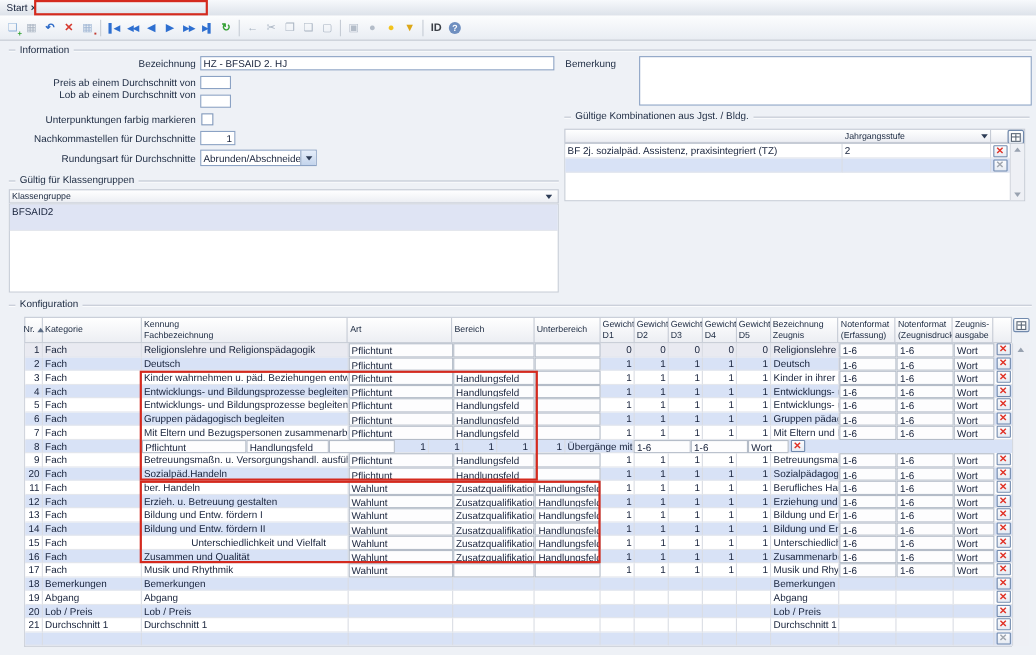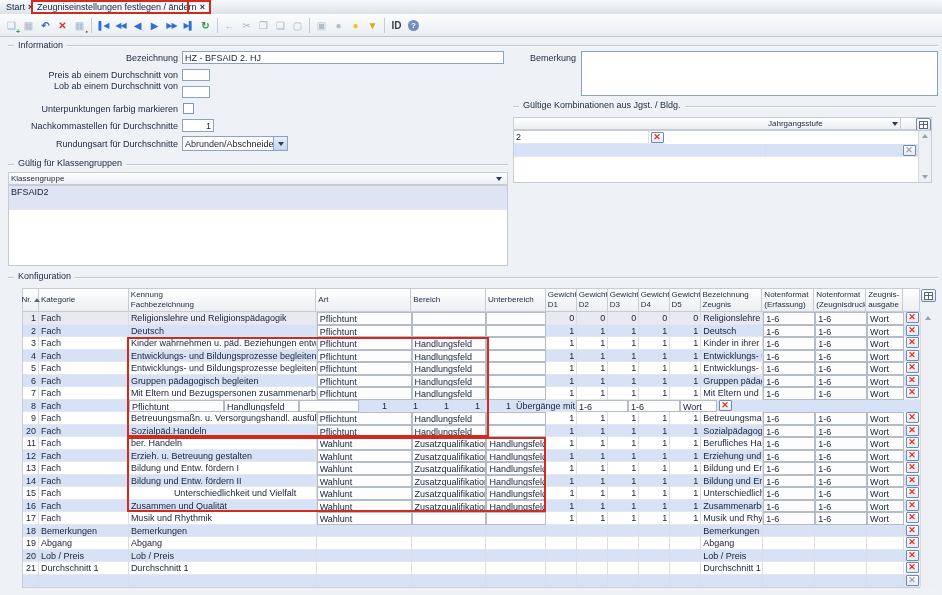--- a/index.html
+++ b/index.html
@@ -71,24 +71,20 @@
 </head>
 <body>
 
 <div id="app">
 
   <div class="tabbar">
     <div class="tab" id="tab-start">
       <span>Start</span>
       <span class="x">×</span>
     </div>
-    <div class="tab" id="tab-active">
-      <span>Zeugniseinstellungen festlegen / ändern</span>
-      <span class="x">×</span>
-    </div>
   </div>
 
   <div class="toolbar" id="toolbar">
       <span class="tico" style="color: rgb(143, 179, 217);">❑<span class="badge" style="color: rgb(46, 161, 46);">+</span></span>
       <span class="tico" style="color: rgb(169, 180, 194);">▦</span>
       <span class="tico" style="color: rgb(47, 108, 200); font-weight: bold;">↶</span>
       <span class="tico" style="color: rgb(214, 58, 47); font-weight: bold;">✕</span>
       <span class="tico" style="color: rgb(159, 182, 212);">▦<span class="badge" style="color: rgb(194, 58, 48);">▪</span></span>
       <span class="tsep"></span>
       <span class="tico small" style="color: rgb(46, 111, 208);">▌◀</span>
@@ -130,39 +126,40 @@
   <div class="lbl" style="top:121px;">Nachkommastellen für Durchschnitte</div>
   <input class="inp" style="left: 182px; top: 119px; width: 32px; height: 13px; text-align: right;" value="1">
   <div class="lbl" style="top:139px;">Rundungsart für Durchschnitte</div>
   <div class="selbox" style="left:182px;top:136px;width:106px;height:15px;">
     <span class="txt">Abrunden/Abschneiden</span>
     <span class="ddbtn">
         <span class="arr-dn"></span>
       </span>
   </div>
 
-  <div class="lbl" style="left:476px;width:100px;top:53px;">Bemerkung</div>
+  <div class="lbl" style="left:460px;width:100px;top:53px;">Bemerkung</div>
   <textarea class="inp" style="left: 581px; top: 51px; width: 357px; height: 45px; resize: none;"></textarea>
 
   <span class="gt" style="left:519px;top:100px;">Gültige Kombinationen aus Jgst. / Bldg.</span>
   <div class="gl" style="left:513px;top:106px;width:423px;"></div>
   <div id="kombi-table" style="position:absolute;left:513px;top:117px;width:419px;">
       <div class="hrow" style="height: 13px; position: relative;">
         <div class="hcell" style="width: 252px; margin-top: 48px;">Bildungsgang</div>
         <div class="hcell" style="width: 135px; flex-direction: row; justify-content: space-between; align-items: center;">
           <span>Jahrgangsstufe</span>
           <span class="arr-dn"></span>
         </div>
         <div class="hcell" style="width: 16px;"></div>
         <div class="insbtn" style="right: 0px; top: 0px;">
           <span class="grid-glyph"></span>
         </div>
       </div>
       <div class="whitebox" style="position: relative; left: 0px; top: 0px; width: 419px; height: 53px;">
         <div class="trow row-white" style="height: 13px;">
+          <div class="cell" style="width: 252px;">BF 2j. sozialpäd. Assistenz, praxisintegriert (TZ)</div>
           <div class="cell" style="width: 135px;">2</div>
           <div class="xcell" style="width: 16px;">
             <span class="xbtn">✕</span>
           </div>
         </div>
         <div class="trow row-blue" style="height: 13px;">
           <div class="cell" style="width: 252px;"></div>
           <div class="cell" style="width: 135px;"></div>
           <div class="xcell" style="width: 16px;">
             <span class="xbtn gray">✕</span>

